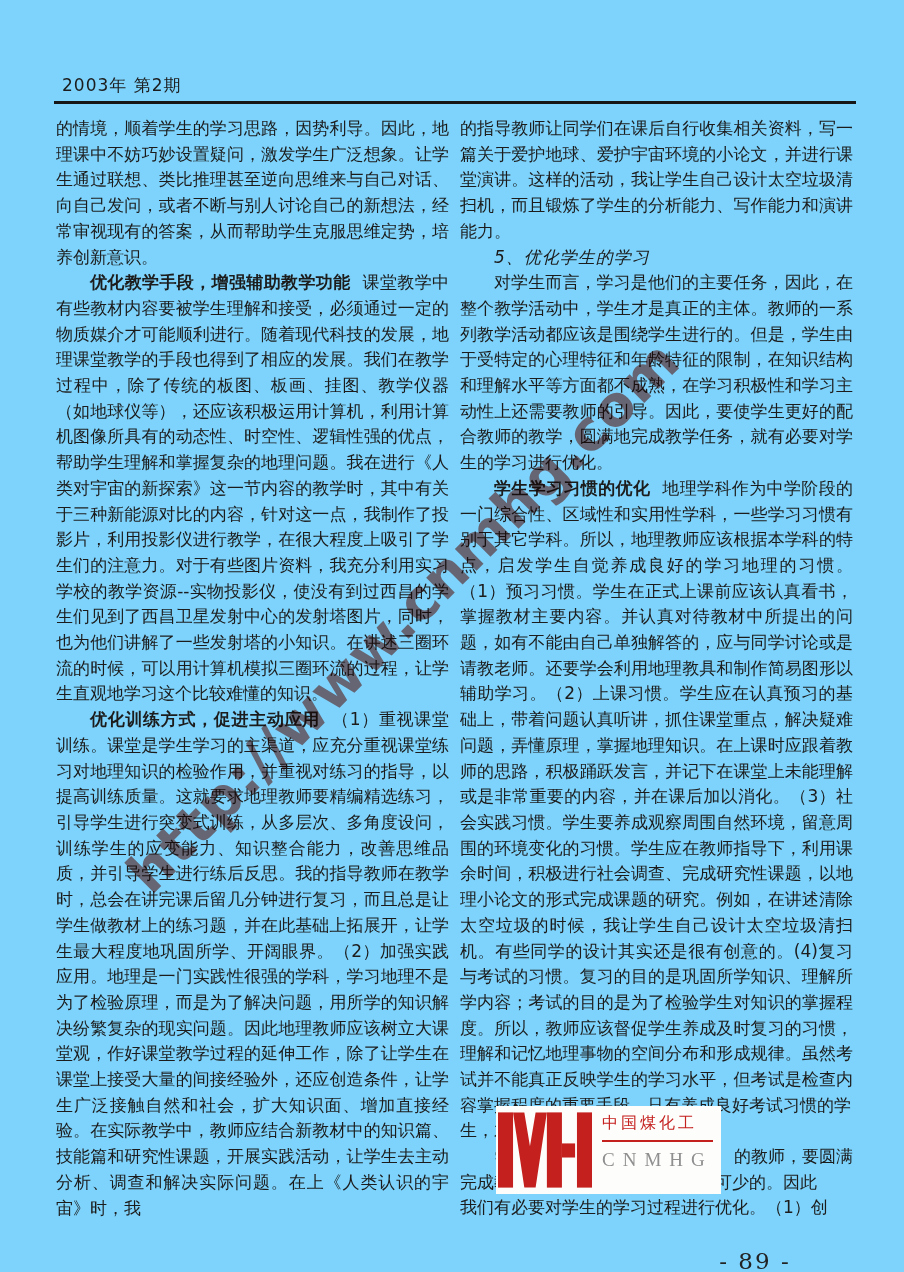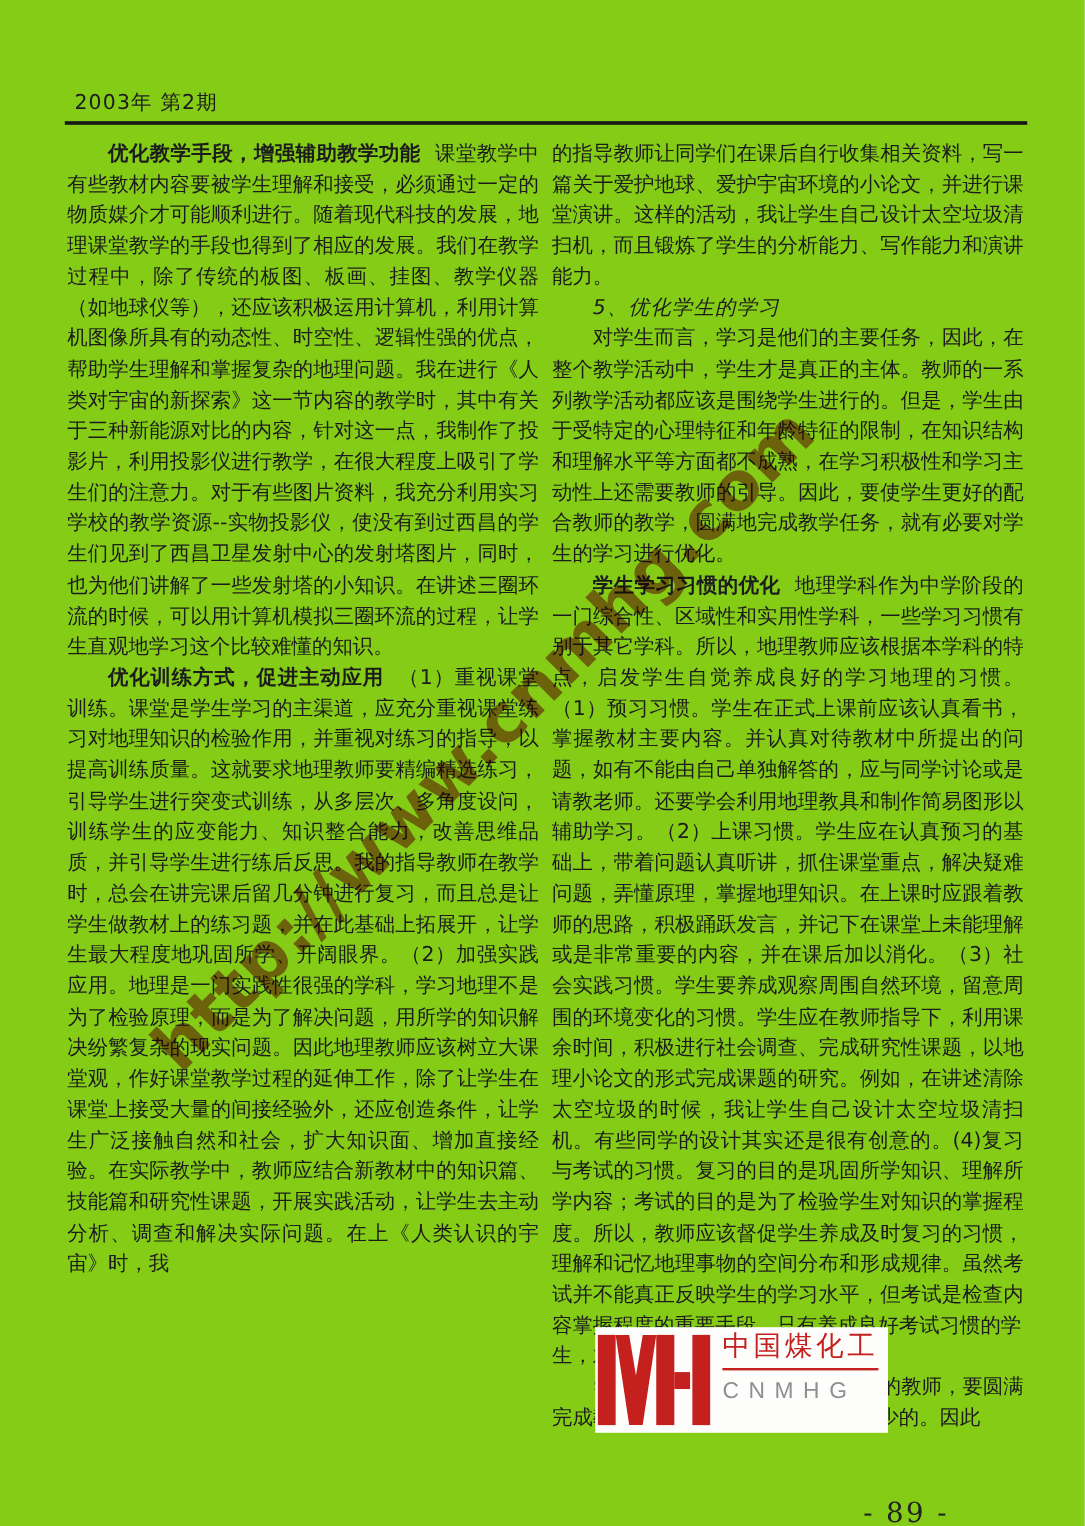--- a/index.html
+++ b/index.html
@@ -1,18 +1,18 @@
 <!DOCTYPE html>
 <html lang="zh"><head>
 <meta charset="utf-8">
 <style>
   html,body{margin:0;padding:0;background:#e8e8e8;}
   #page{
     position:relative;width:904px;height:1272px;margin:0 auto;
-    background:#84cc16;overflow:hidden;
+    background:#7dd3fc;overflow:hidden;
     font-family:"DejaVu Sans",sans-serif;color:#1c1c1c;
   }
   
   .hdr-issue{position:absolute;left:62px;top:74px;font-size:17px;letter-spacing:1px;}
   .hdr-article{position:absolute;right:52px;top:72px;font-size:17.5px;font-weight:bold;letter-spacing:1px;}
   .hdr-rule{position:absolute;left:54px;top:101px;width:802px;height:3px;background:#161616;}
   
   .col{
     position:absolute;top:116px;width:393px;
     font-size:17px;line-height:25.7px;text-align:justify;
@@ -29,26 +29,26 @@
   .tline.l2{display:flex;justify-content:space-between;}
   .ind2{margin-left:35px;}
   .logo{
     position:absolute;left:36px;top:-12px;z-index:3;
     display:flex;align-items:flex-start;
     background:#fdfdfc;padding:4px 8px 4px 2px;
   }
   .logo .mark{width:94px;height:80px;flex:0 0 auto;}
   .ltxt{display:flex;flex-direction:column;margin-left:10px;}
   .lcn{
-    font-size:23px;color:#c4201d;letter-spacing:3px;
+    font-size:16px;color:#c4201d;letter-spacing:3px;
     border-bottom:2px solid #c4201d;padding-bottom:4px;white-space:nowrap;
   }
   .len{
     font-size:19px;color:#8f8f8f;letter-spacing:8px;margin-top:5px;
-    font-family:Liberation Sans, sans-serif;white-space:nowrap;
+    font-family:Liberation Serif, serif;white-space:nowrap;
   }
   
   .watermark{
     position:absolute;left:30px;top:592px;width:730px;height:64px;
     text-align:center;font-size:56px;font-weight:bold;letter-spacing:1px;
     color:rgba(178,40,32,0.62);
     transform:rotate(-45deg);transform-origin:center center;
     z-index:2;pointer-events:none;mix-blend-mode:multiply;
     font-family:"DejaVu Sans",sans-serif;white-space:nowrap;
   }
@@ -60,20 +60,21 @@
 </style>
 </head>
 <body>
 
 <div id="page">
 
   <div class="hdr-issue">2003年 第2期</div>
   <div class="hdr-rule"></div>
 
   <div class="col" id="col-left">
+    <p>的情境，顺着学生的学习思路，因势利导。因此，地理课中不妨巧妙设置疑问，激发学生广泛想象。让学生通过联想、类比推理甚至逆向思维来与自己对话、向自己发问，或者不断与别人讨论自己的新想法，经常审视现有的答案，从而帮助学生克服思维定势，培养创新意识。</p>
     <p class="ind">
       <b>优化教学手段，增强辅助教学功能</b><span>课堂教学中有些教材内容要被学生理解和接受，必须通过一定的物质媒介才可能顺利进行。随着现代科技的发展，地理课堂教学的手段也得到了相应的发展。我们在教学过程中，除了传统的板图、板画、挂图、教学仪器（如地球仪等），还应该积极运用计算机，利用计算机图像所具有的动态性、时空性、逻辑性强的优点，帮助学生理解和掌握复杂的地理问题。我在进行《人类对宇宙的新探索》这一节内容的教学时，其中有关于三种新能源对比的内容，针对这一点，我制作了投影片，利用投影仪进行教学，在很大程度上吸引了学生们的注意力。对于有些图片资料，我充分利用实习学校的教学资源--实物投影仪，使没有到过西昌的学生们见到了西昌卫星发射中心的发射塔图片，同时，也为他们讲解了一些发射塔的小知识。在讲述三圈环流的时候，可以用计算机模拟三圈环流的过程，让学生直观地学习这个比较难懂的知识。</span>
     </p>
     <p class="ind">
       <b>优化训练方式，促进主动应用</b><span>（1）重视课堂训练。课堂是学生学习的主渠道，应充分重视课堂练习对地理知识的检验作用，并重视对练习的指导，以提高训练质量。这就要求地理教师要精编精选练习，引导学生进行突变式训练，从多层次、多角度设问，训练学生的应变能力、知识整合能力，改善思维品质，并引导学生进行练后反思。我的指导教师在教学时，总会在讲完课后留几分钟进行复习，而且总是让学生做教材上的练习题，并在此基础上拓展开，让学生最大程度地巩固所学、开阔眼界。（2）加强实践应用。地理是一门实践性很强的学科，学习地理不是为了检验原理，而是为了解决问题，用所学的知识解决纷繁复杂的现实问题。因此地理教师应该树立大课堂观，作好课堂教学过程的延伸工作，除了让学生在课堂上接受大量的间接经验外，还应创造条件，让学生广泛接触自然和社会，扩大知识面、增加直接经验。在实际教学中，教师应结合新教材中的知识篇、技能篇和研究性课题，开展实践活动，让学生去主动分析、调查和解决实际问题。在上《人类认识的宇宙》时，我</span>
     </p>
   </div>
 
   <div class="col" id="col-right">
     <p>的指导教师让同学们在课后自行收集相关资料，写一篇关于爱护地球、爱护宇宙环境的小论文，并进行课堂演讲。这样的活动，我让学生自己设计太空垃圾清扫机，而且锻炼了学生的分析能力、写作能力和演讲能力。</p>
@@ -83,20 +84,21 @@
       <b>学生学习习惯的优化</b><span>地理学科作为中学阶段的一门综合性、区域性和实用性学科，一些学习习惯有别于其它学科。所以，地理教师应该根据本学科的特点，启发学生自觉养成良好的学习地理的习惯。（1）预习习惯。学生在正式上课前应该认真看书，掌握教材主要内容。并认真对待教材中所提出的问题，如有不能由自己单独解答的，应与同学讨论或是请教老师。还要学会利用地理教具和制作简易图形以辅助学习。（2）上课习惯。学生应在认真预习的基础上，带着问题认真听讲，抓住课堂重点，解决疑难问题，弄懂原理，掌握地理知识。在上课时应跟着教师的思路，积极踊跃发言，并记下在课堂上未能理解或是非常重要的内容，并在课后加以消化。（3）社会实践习惯。学生要养成观察周围自然环境，留意周围的环境变化的习惯。学生应在教师指导下，利用课余时间，积极进行社会调查、完成研究性课题，以地理小论文的形式完成课题的研究。例如，在讲述清除太空垃圾的时候，我让学生自己设计太空垃圾清扫机。有些同学的设计其实还是很有创意的。(4)复习与考试的习惯。复习的目的是巩固所学知识、理解所学内容；考试的目的是为了检验学生对知识的掌握程度。所以，教师应该督促学生养成及时复习的习惯，理解和记忆地理事物的空间分布和形成规律。虽然考试并不能真正反映学生的学习水平，但考试是检查内容掌握程度的重要手段，只有养成良好考试习惯的学</span>
     </p>
 
     <div class="tail">
       <div class="tline"><span>生，才</span></div>
       <div class="tline l2">
         <span class="ind2">学</span>
         <span>的教师，要圆满</span>
       </div>
       <div class="tline">完成教学任务，学生的配合是必不可少的。因此</div>
+      <div class="tline">我们有必要对学生的学习过程进行优化。（1）创</div>
 
       <div class="logo">
         <svg class="mark" viewBox="0 0 100 80" xmlns="http://www.w3.org/2000/svg">
           <g fill="#c4201d">
             <rect x="0" y="0" width="16" height="80"></rect>
             <polygon points="16,0 28,0 34,36 40,0 52,0 40,80 28,80"></polygon>
             <rect x="52" y="0" width="16" height="80"></rect>
             <rect x="68" y="33" width="14" height="15"></rect>
             <rect x="84" y="0" width="16" height="80"></rect>
           </g>

